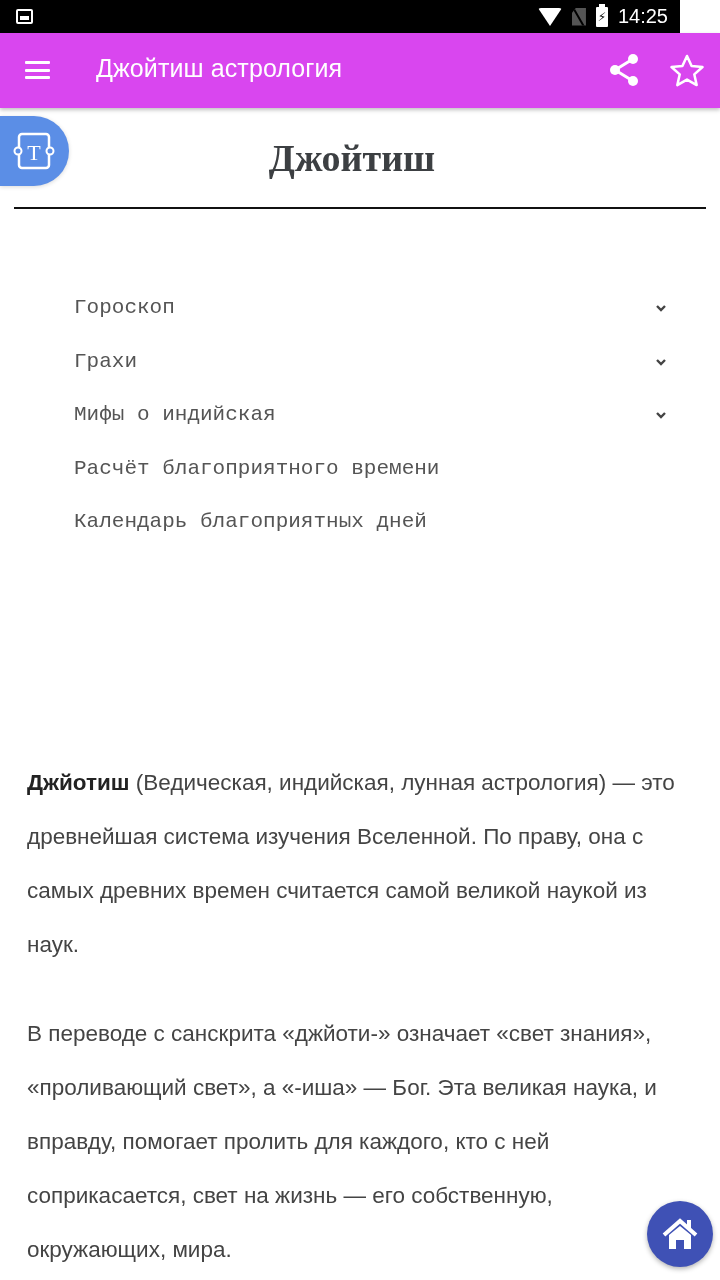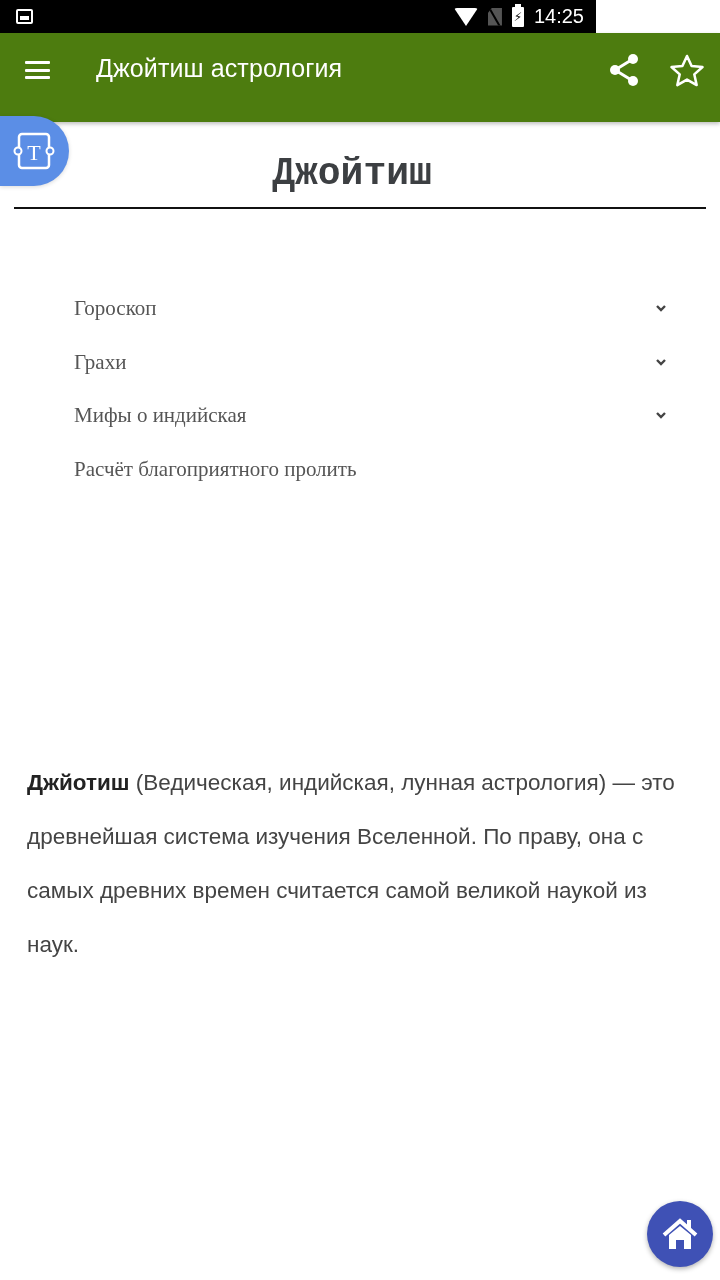--- a/index.html
+++ b/index.html
@@ -1,46 +1,46 @@
 <!DOCTYPE html>
 <html><head>
 <meta charset="utf-8">
 <style>
   * { box-sizing: border-box; margin: 0; padding: 0; }
   html, body { width: 720px; height: 1280px; overflow: hidden; background: #ffffff; }
   body { font-family: "Liberation Sans", "DejaVu Sans", sans-serif; position: relative; }
 
-  .statusbar { position: absolute; top: 0; left: 0; width: 596px; height: 33px; background: #000; color: #fff; }
+  .statusbar { position: absolute; top: 0; left: 0; width: 680px; height: 33px; background: #000; color: #fff; }
   .statusbar .sb-left { position: absolute; left: 16px; top: 9px; width: 17px; height: 15px; border: 2px solid #fff; border-radius: 2px; }
   .statusbar .sb-left::after { content: ""; position: absolute; left: 2px; bottom: 2px; width: 9px; height: 4px; background: #fff; }
   .statusbar .sb-right { position: absolute; right: 12px; top: 0; height: 33px; display: flex; align-items: center; gap: 10px; }
   .wifi { width: 0; height: 0; border-left: 12px solid transparent; border-right: 12px solid transparent; border-top: 18px solid #fff; border-radius: 3px; }
   .nosim { width: 14px; height: 18px; background: #555; position: relative; clip-path: polygon(30% 0, 100% 0, 100% 100%, 0 100%, 0 30%); }
   .nosim::after { content: ""; position: absolute; left: 6px; top: -2px; width: 2px; height: 24px; background: #000; transform: rotate(-30deg); }
   .battery { width: 12px; height: 20px; background: #fff; border-radius: 1px; position: relative; }
   .battery::before { content: ""; position: absolute; top: -3px; left: 3px; width: 6px; height: 3px; background: #fff; }
   .battery::after { content: "\26A1"; position: absolute; left: 0; top: 1px; width: 12px; text-align: center; font-size: 12px; color: #000; line-height: 18px; }
   .time { font-size: 20px; color: #fff; font-family: "Liberation Sans", sans-serif; }
 
-  .appbar { position: absolute; top: 33px; left: 0; width: 720px; height: 89px; background: #4d7c0f; box-shadow: 0 2px 4px rgba(0,0,0,0.25); }
+  .appbar { position: absolute; top: 33px; left: 0; width: 720px; height: 75px; background: #d946ef; box-shadow: 0 2px 4px rgba(0,0,0,0.25); }
   .menu-icon { position: absolute; left: 25px; top: 28px; width: 25px; height: 18px; cursor: pointer; }
   .menu-icon span { display: block; width: 25px; height: 3px; background: #fff; margin-bottom: 4.5px; border-radius: 1px; }
   .app-title { position: absolute; left: 96px; top: 21px; font-size: 25px; color: #fff; font-family: "Liberation Sans", sans-serif; letter-spacing: 0.1px; }
   .share-icon { position: absolute; left: 606px; top: 19px; width: 36px; height: 36px; cursor: pointer; }
   .star-icon { position: absolute; left: 668px; top: 19px; width: 38px; height: 38px; cursor: pointer; }
 
   .tts-button { position: absolute; left: 0; top: 116px; width: 69px; height: 70px; background: #5b8ee6; border-radius: 0 35px 35px 0; box-shadow: 0 1px 4px rgba(0,0,0,0.15); cursor: pointer; }
   .tts-button svg { position: absolute; left: 12px; top: 14px; }
 
-  .page-title { position: absolute; top: 136px; left: 0; width: 704px; text-align: center; font-size: 38px; font-weight: bold; color: #3c3f42; font-family: Liberation Mono, monospace; margin-top: 16px; }
+  .page-title { position: absolute; top: 136px; left: 0; width: 704px; text-align: center; font-size: 38px; font-weight: bold; color: #3c3f42; font-family: Liberation Serif, serif; }
   .divider { position: absolute; top: 207px; left: 14px; width: 692px; height: 2px; background: #111; }
 
   .menu-list { position: absolute; top: 282px; left: 74px; width: 600px; }
   .menu-item { height: 53.5px; position: relative; cursor: pointer; }
-  .menu-item .label { position: absolute; left: 0; top: 14px; font-size: 21px; color: #555; font-family: Liberation Serif, serif; }
+  .menu-item .label { position: absolute; left: 0; top: 14px; font-size: 21px; color: #555; font-family: Liberation Mono, monospace; }
   .menu-item .chev { position: absolute; right: 8px; top: 21px; width: 10px; height: 10px; }
 
   .content { position: absolute; top: 735px; left: 27px; width: 670px; font-size: 22.5px; line-height: 54px; color: #444; font-family: "Liberation Sans", sans-serif; margin-top: 21px; }
   .content p { margin-bottom: 35px; }
   .content b { color: #222; }
 
   .home-fab { position: absolute; left: 647px; top: 1201px; width: 66px; height: 66px; border-radius: 50%; background: #3f51b5; cursor: pointer; box-shadow: 0 2px 5px rgba(0,0,0,0.3); }
   .home-fab svg { position: absolute; left: 13px; top: 13px; }
 </style>
 </head>
@@ -104,26 +104,30 @@
         <path d="M1 3l4 4 4-4" fill="none" stroke="#444" stroke-width="2.4"></path>
       </svg>
   </div>
   <div class="menu-item">
     <span class="label">Мифы о индийская</span>
     <svg class="chev" viewBox="0 0 10 10">
         <path d="M1 3l4 4 4-4" fill="none" stroke="#444" stroke-width="2.4"></path>
       </svg>
   </div>
   <div class="menu-item">
-    <span class="label">Расчёт благоприятного пролить</span>
+    <span class="label">Расчёт благоприятного времени</span>
+  </div>
+  <div class="menu-item">
+    <span class="label">Календарь благоприятных дней</span>
   </div>
 </div>
 
 <div class="content">
   <p><b>Джйотиш</b><span> (Ведическая, индийская, лунная астрология) — это древнейшая система изучения Вселенной. По праву, она с самых древних времен считается самой великой наукой из наук.</span></p>
+  <p>В переводе с санскрита «джйоти-» означает «свет знания», «проливающий свет», а «-иша» — Бог. Эта великая наука, и вправду, помогает пролить для каждого, кто с ней соприкасается, свет на жизнь — его собственную, окружающих, мира.</p>
 </div>
 
 <div class="home-fab">
   <svg width="40" height="40" viewBox="0 0 40 40">
     <rect x="27" y="6" width="4" height="9" fill="#fff"></rect>
     <path d="M4 21 L20 7 L36 21" fill="none" stroke="#fff" stroke-width="4" stroke-linejoin="miter"></path>
     <path d="M9 21 L20 12 L31 21 V35 H24 V26 H16 V35 H9 Z" fill="#fff"></path>
   </svg>
 </div>
 

